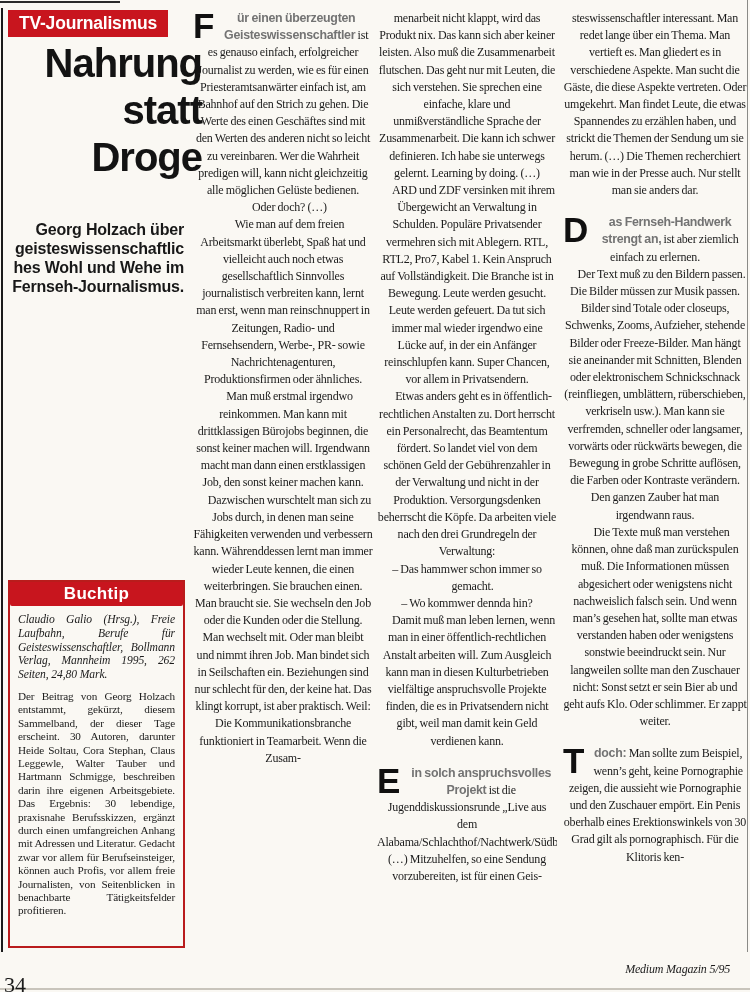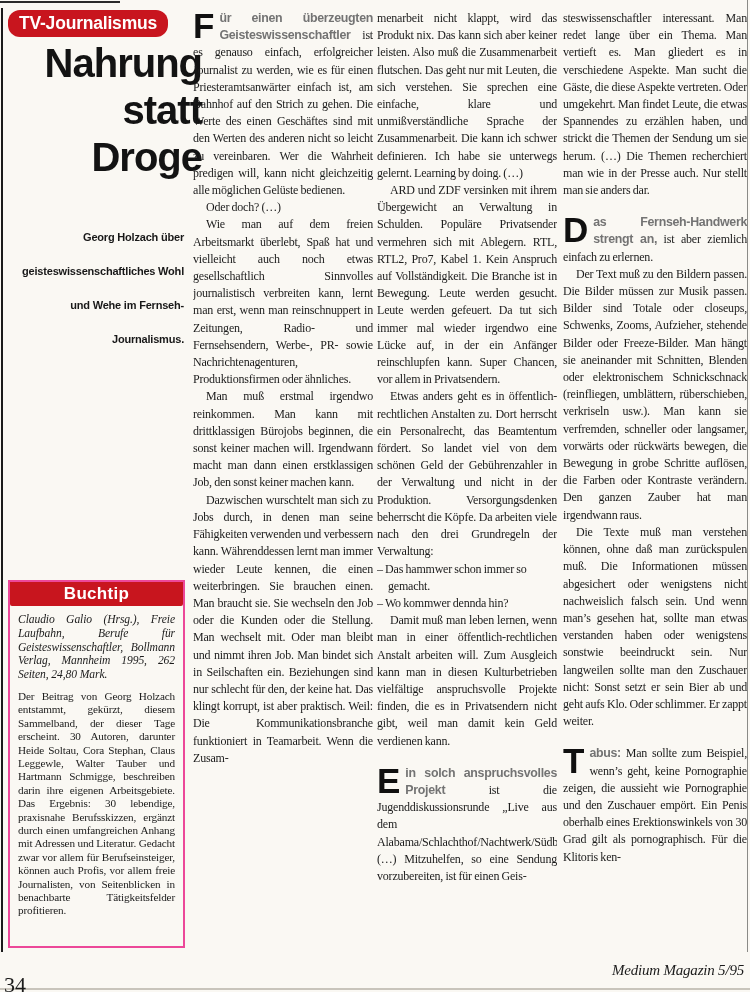--- a/index.html
+++ b/index.html
@@ -8,57 +8,57 @@
   
   .rule{position:absolute;background:#1a1a1a;}
   .rule-top{left:0;top:1px;width:120px;height:2px;background:#2a2a2a;}
   .rule-left{left:1px;top:8px;width:2px;height:944px;}
   .rule-right{left:747px;top:0;width:1px;height:952px;background:#8a8a86;}
   .rule-bottom{left:0;top:988px;width:750px;height:2px;background:#c8c4bb;}
 
   
   .kicker{position:absolute;left:8px;top:10px;height:27px;line-height:27px;padding:0 11px;
           background:#c8151e;color:#ffffff;font-family:"Liberation Sans",sans-serif;
-          font-weight:bold;font-size:17.5px;letter-spacing:-0.2px;border-radius:12px;}
+          font-weight:bold;font-size:17.5px;letter-spacing:-0.2px;}
   .headline{position:absolute;left:24px;top:40px;width:178px;margin:0;
             font-family:"Liberation Sans",sans-serif;font-weight:bold;color:#131313;
             font-size:40px;line-height:47px;text-align:right;letter-spacing:-1px;}
   .standfirst{position:absolute;left:6px;top:220px;width:178px;margin:0;
               font-family:"Liberation Sans",sans-serif;font-weight:bold;color:#181818;
-              font-size:11px;line-height:34px;text-align:right;letter-spacing:-0.2px;
+              font-size:16px;line-height:19px;text-align:right;letter-spacing:-0.2px;
               hyphens:auto;overflow-wrap:break-word;}
   .buchtip{position:absolute;left:8px;top:580px;width:173px;height:364px;
-           border:2px solid #ec4899;background:#faf8f3;overflow:hidden;}
+           border:2px solid #b91c1c;background:#faf8f3;overflow:hidden;}
   .buchtip-title{height:24px;line-height:24px;background:#c8151e;color:#fff;
                  text-align:center;font-family:"Liberation Sans",sans-serif;
                  font-weight:bold;font-size:17px;letter-spacing:0.3px;border-radius:0 0 2px 2px;}
   .buchtip-citation{margin:7px 8px 8px 8px;font-style:italic;font-size:11.6px;line-height:13.8px;
                     text-align:justify;letter-spacing:-0.1px;hyphens:auto;}
   .buchtip-body{margin:7px 8px 4px 8px;font-size:11.2px;line-height:13.4px;
                 text-align:justify;letter-spacing:-0.15px;word-spacing:-0.4px;hyphens:auto;}
 
   
   .col{position:absolute;top:10px;height:947px;overflow:hidden;
        font-size:12px;line-height:17.2px;text-align:justify;
        letter-spacing:-0.2px;word-spacing:-0.5px;hyphens:auto;}
   .col2{left:193px;width:180px;}
   .col3{left:377px;width:180px;}
   .col4{left:563px;width:184px;}
-  .col p{margin:0;}
+  .col p{margin:0;text-align:center;}
   .ind{text-indent:13px;}
   .dash{padding-left:11px;text-indent:-11px;text-align:left;}
   .sect{margin-top:15px !important;}
   .dropcap{float:left;font-family:"Liberation Sans",sans-serif;font-weight:bold;color:#101010;
            font-size:35px;line-height:28px;padding:2px 5px 0 0;letter-spacing:0;}
   .leadbold{font-family:"Liberation Sans",sans-serif;font-weight:bold;
             font-size:12.4px;letter-spacing:-0.3px;color:#737373;}
 
   
   .pageno{position:absolute;left:4px;top:972px;font-size:22px;}
-  .magref{position:absolute;right:6px;top:962px;font-style:italic;font-size:15px;
+  .magref{position:absolute;right:20px;top:962px;font-style:italic;font-size:12px;
           letter-spacing:-0.2px;}
 </style>
 </head>
 <body>
 
 <div class="page">
 
   <div class="rule rule-top"></div>
   <div class="rule rule-left"></div>
   <div class="rule rule-right"></div>
@@ -104,21 +104,21 @@
 
   <section class="col col4">
     <p>steswissenschaftler interessant. Man redet lange über ein Thema. Man vertieft es. Man gliedert es in verschiedene Aspekte. Man sucht die Gäste, die diese Aspekte vertreten. Oder umgekehrt. Man findet Leute, die etwas Spannendes zu erzählen haben, und strickt die Themen der Sendung um sie herum. (…) Die Themen recherchiert man wie in der Presse auch. Nur stellt man sie anders dar.</p>
     <p class="lead sect">
       <span class="dropcap">D</span><span class="leadbold">as Fernseh-Handwerk strengt an,</span>
       <span>ist aber ziemlich einfach zu erlernen.</span>
     </p>
     <p class="ind">Der Text muß zu den Bildern passen. Die Bilder müssen zur Musik passen. Bilder sind Totale oder closeups, Schwenks, Zooms, Aufzieher, stehende Bilder oder Freeze-Bilder. Man hängt sie aneinander mit Schnitten, Blenden oder elektronischem Schnickschnack (reinfliegen, umblättern, rüberschieben, verkriseln usw.). Man kann sie verfremden, schneller oder langsamer, vorwärts oder rückwärts bewegen, die Bewegung in grobe Schritte auflösen, die Farben oder Kontraste verändern. Den ganzen Zauber hat man irgendwann raus.</p>
     <p class="ind">Die Texte muß man verstehen können, ohne daß man zurückspulen muß. Die Informationen müssen abgesichert oder wenigstens nicht nachweislich falsch sein. Und wenn man’s gesehen hat, sollte man etwas verstanden haben oder wenigstens sonstwie beeindruckt sein. Nur langweilen sollte man den Zuschauer nicht: Sonst setzt er sein Bier ab und geht aufs Klo. Oder schlimmer. Er zappt weiter.</p>
     <p class="lead sect">
-      <span class="dropcap">T</span><span class="leadbold">abus:</span>
+      <span class="dropcap">T</span><span class="leadbold">doch:</span>
       <span>Man sollte zum Beispiel, wenn’s geht, keine Pornographie zeigen, die aussieht wie Pornographie und den Zuschauer empört. Ein Penis oberhalb eines Erektionswinkels von 30 Grad gilt als pornographisch. Für die Klitoris ken-</span>
     </p>
   </section>
 
   <div class="pageno">34</div>
   <div class="magref">Medium Magazin 5/95</div>
 
 </div>
 
 </body></html>

